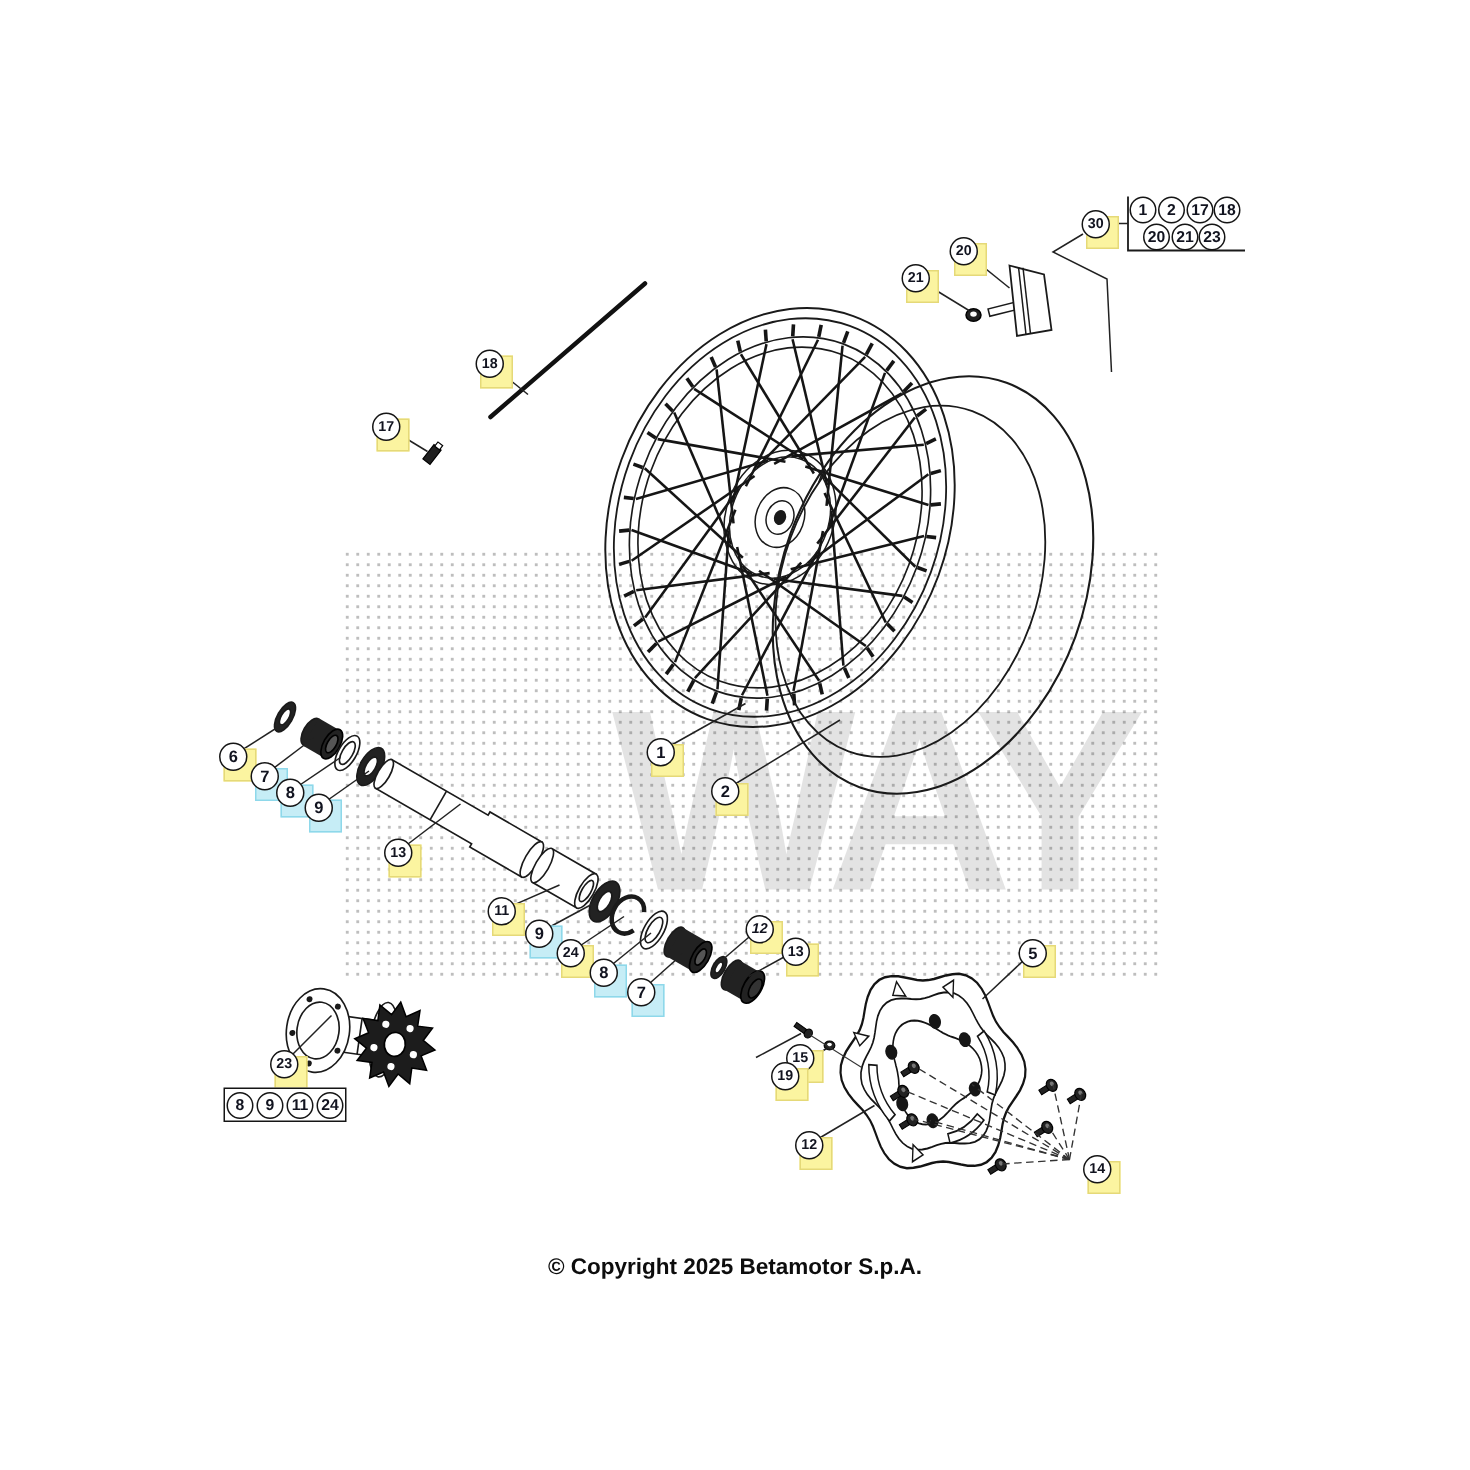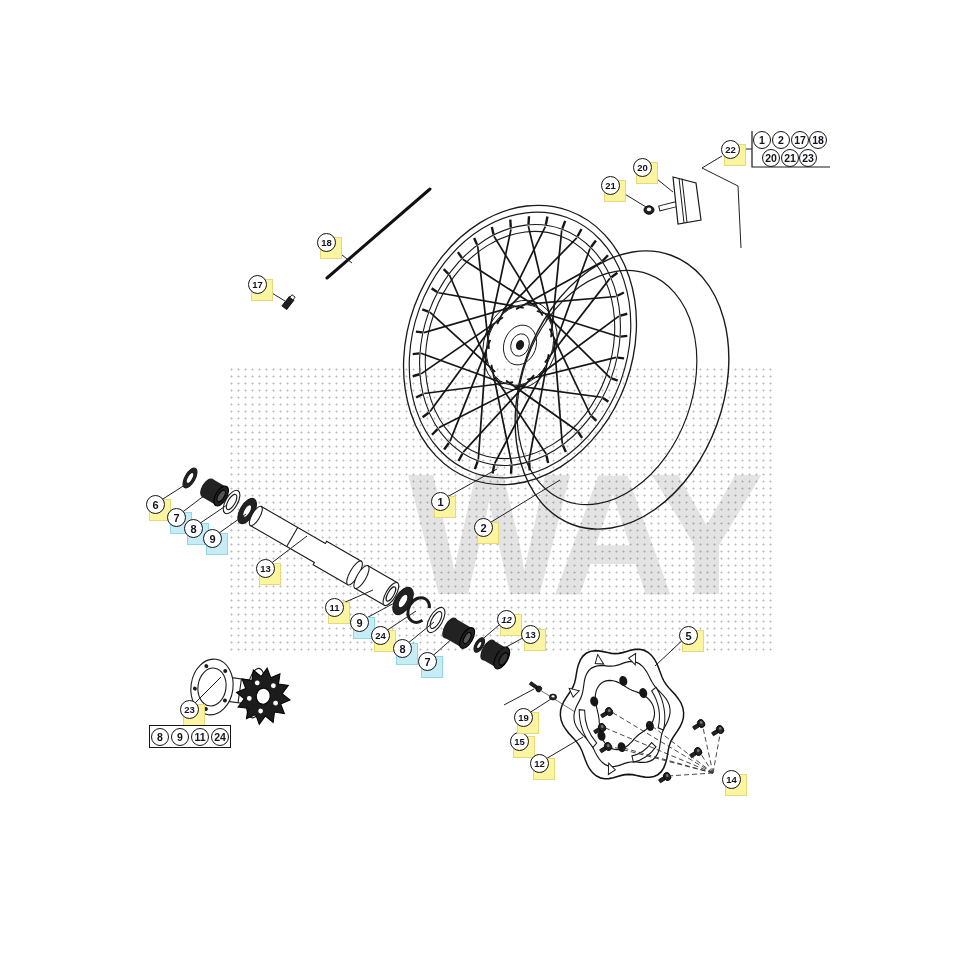--- a/index.html
+++ b/index.html
@@ -387,21 +387,21 @@
         <span class="ring" style="font-size: 9.5px; font-style: italic;">12</span>
       </div>
       <div class="co" style="left: 521px; top: 625px; text-align: right;">
         <span class="hl y"></span>
         <span class="ring" style="font-size: 9.5px;">13</span>
       </div>
       <div class="co" style="left: 710px; top: 770px; margin-left: 12px;">
         <span class="hl y"></span>
         <span class="ring" style="font-size: 9.5px;">14</span>
       </div>
-      <div class="co" style="left: 510px; top: 696px; margin-top: 36px;">
+      <div class="co" style="left: 524px; top: 696px;">
         <span class="hl y"></span>
         <span class="ring" style="font-size: 9.5px;">15</span>
       </div>
       <div class="co" style="left: 514px; top: 708px;">
         <span class="hl y"></span>
         <span class="ring" style="font-size: 9.5px; text-align: center;">19</span>
       </div>
       <div class="co" style="left: 530px; top: 754px;">
         <span class="hl y"></span>
         <span class="ring" style="font-size: 9.5px;">12</span>
@@ -417,21 +417,21 @@
       <div class="co" style="left: 633px; top: 158px;">
         <span class="hl y"></span>
         <span class="ring" style="font-size: 9.5px;">20</span>
       </div>
       <div class="co" style="left: 601px; top: 176px;">
         <span class="hl y"></span>
         <span class="ring" style="font-size: 9.5px;">21</span>
       </div>
       <div class="co" style="left: 721px; top: 140px;">
         <span class="hl y"></span>
-        <span class="ring" style="font-size: 9.5px;">22</span>
+        <span class="ring" style="font-size: 9.5px;">30</span>
       </div>
       <div class="co" style="left: 180px; top: 700px;">
         <span class="hl y"></span>
         <span class="ring" style="font-size: 9.5px;">23</span>
       </div>
     </div>
   <div id="legend">
       <div class="lref" style="left: 753px; top: 131px;">1</div>
       <div class="lref" style="left: 772px; top: 131px;">2</div>
       <div class="lref" style="left: 791px; top: 131px;">17</div>
@@ -441,13 +441,14 @@
       <div class="lref" style="left: 799px; top: 149px;">23</div>
     </div>
 
   <div id="hub-box">
       <span class="hb">8</span>
       <span class="hb">9</span>
       <span class="hb">11</span>
       <span class="hb">24</span>
     </div>
 
+  <div id="copyright">© Copyright 2025 Betamotor S.p.A.</div>
 </div>
 
 </body></html>

